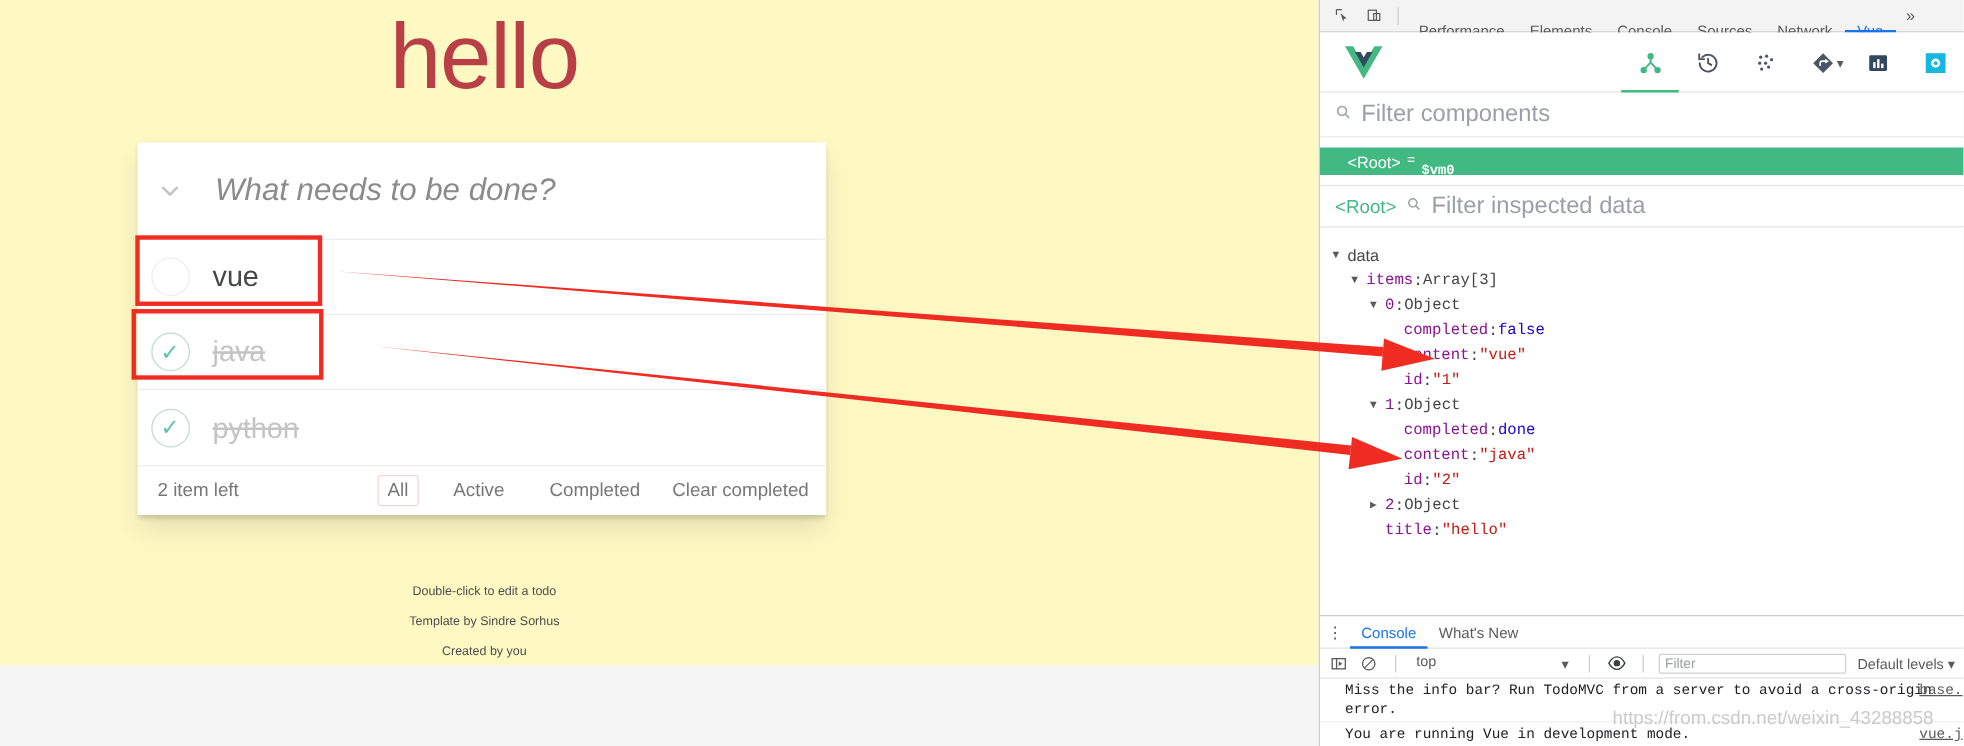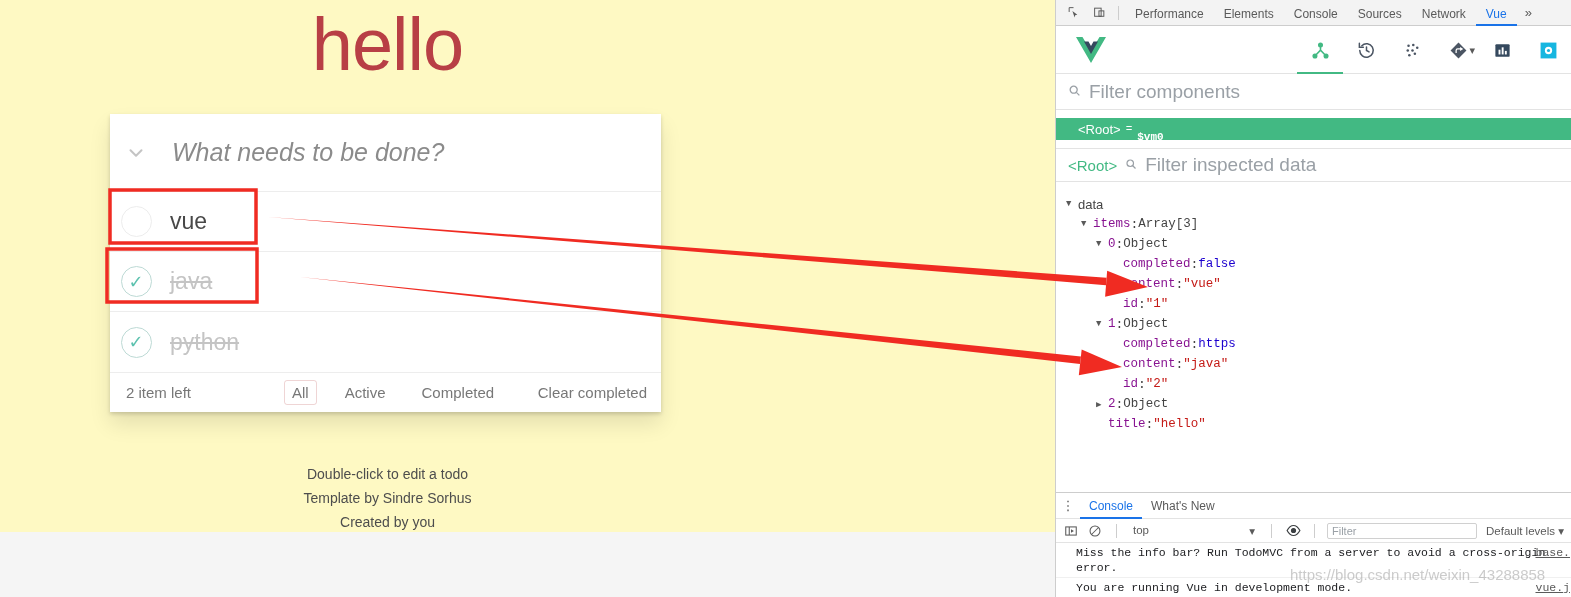--- a/index.html
+++ b/index.html
@@ -101,37 +101,37 @@
   }
 
   .todo-footer {
     height: 40px;
     display: flex; align-items: center;
     color: #777; font-size: 15px;
     border-top: 1px solid #ededed;
     position: relative;
   }
   .todo-count { position:absolute; left:16px; }
-  .filters { list-style:none; display:flex; gap:20px; position:absolute; left:174px; }
+  .filters { list-style:none; display:flex; gap:20px; position:absolute; left:192px; }
   .filters li a {
     text-decoration:none; color:#777; padding: 3px 7px;
     border:1px solid transparent; border-radius:3px;
   }
   .filters li a.selected { border-color: rgba(175,47,47,0.2); }
   .clear-completed {
     position:absolute; right:14px;
     background:none; border:none; cursor:pointer;
     color:#777; font-size:15px; font-family:"Liberation Sans", sans-serif;
   }
 
   #info {
     position: absolute; left: 0; top: 462px; width: 775px;
     text-align: center;
     color: #4d4d4d;
-    font-size: 14px;
+    font-size: 10px;
     line-height: 24px;
     font-weight: 300;
   }
   #info p { margin: 0; }
 
   
   #devtools {
     position: absolute; left: 1055px; top: 0;
     width: 516px; height: 597px;
     background: #ffffff;
@@ -146,21 +146,21 @@
     padding-left: 4px;
     position: relative;
   }
   .dt-ico-btn {
     width: 26px; height: 24px;
     display:flex; align-items:center; justify-content:center;
     color:#5a5a5a; cursor:pointer;
   }
   .dt-sep { width:1px; height:14px; background:#cdcdcd; margin:0 6px; }
   .dt-tab {
-    padding: 1px 10px; height: 26px; line-height: 26px;
+    padding: 12px 10px; height: 26px; line-height: 26px;
     font-size: 12px; color: #5a5a5a; cursor: pointer;
     white-space: nowrap;
   }
   .dt-tab.active { color:#1a73e8; box-shadow: inset 0 -2px 0 #1a73e8; }
   .dt-more { padding:0 8px; font-size:13px; color:#5a5a5a; cursor:pointer; }
 
   #vue-toolbar {
     height: 48px; background:#fff;
     display:flex; align-items:center;
     border-bottom:1px solid #e3e3e3;
@@ -484,21 +484,21 @@
         <div class="tree-row" style="padding-left: 30px;">
           <span class="arrow">▼</span>
           <span class="k-key">1</span>
           <span class="k-plain" style="font-family: &quot;Liberation Mono&quot;, monospace;">: </span>
           <span class="v-type">Object</span>
         </div>
         <div class="tree-row" style="padding-left: 45px;">
           <span class="arrow blank">▼</span>
           <span class="k-key">completed</span>
           <span class="k-plain" style="font-family: &quot;Liberation Mono&quot;, monospace;">: </span>
-          <span class="v-bool">https</span>
+          <span class="v-bool">done</span>
         </div>
         <div class="tree-row" style="padding-left: 45px;">
           <span class="arrow blank">▼</span>
           <span class="k-key">content</span>
           <span class="k-plain" style="font-family: &quot;Liberation Mono&quot;, monospace;">: </span>
           <span class="v-str">"java"</span>
         </div>
         <div class="tree-row" style="padding-left: 45px;">
           <span class="arrow blank">▼</span>
           <span class="k-key">id</span>
@@ -578,15 +578,15 @@
       <rect x="107" y="249" width="150" height="53" fill="none" stroke="#f02b22" stroke-width="3.5"></rect>
       <g>
         <path d="M 268 217 L 1106.013307317955 285.1648875719705 L 1106.6080196788905 277.68850360592444 Z" fill="#f02b22"></path>
         <polygon points="1148,287 1105.1014150311873,296.6286763199078 1107.163084549097,270.7105452376148" fill="#f02b22"></polygon>
       </g>
       <g>
         <path d="M 300 277 L 1080.0862459286727 363.9198669430835 L 1080.9025356080676 356.4644212046106 Z" fill="#f02b22"></path>
         <polygon points="1122,367 1078.8346017536007,375.3515504087419 1081.6644059755029,349.5060051820359" fill="#f02b22"></polygon>
       </g>
     </svg>
-  <div id="watermark">https://blog.csdn.net/weixin_43288858</div>
+  <div id="watermark">https://from.csdn.net/weixin_43288858</div>
 
 </div>
 
 </body></html>

